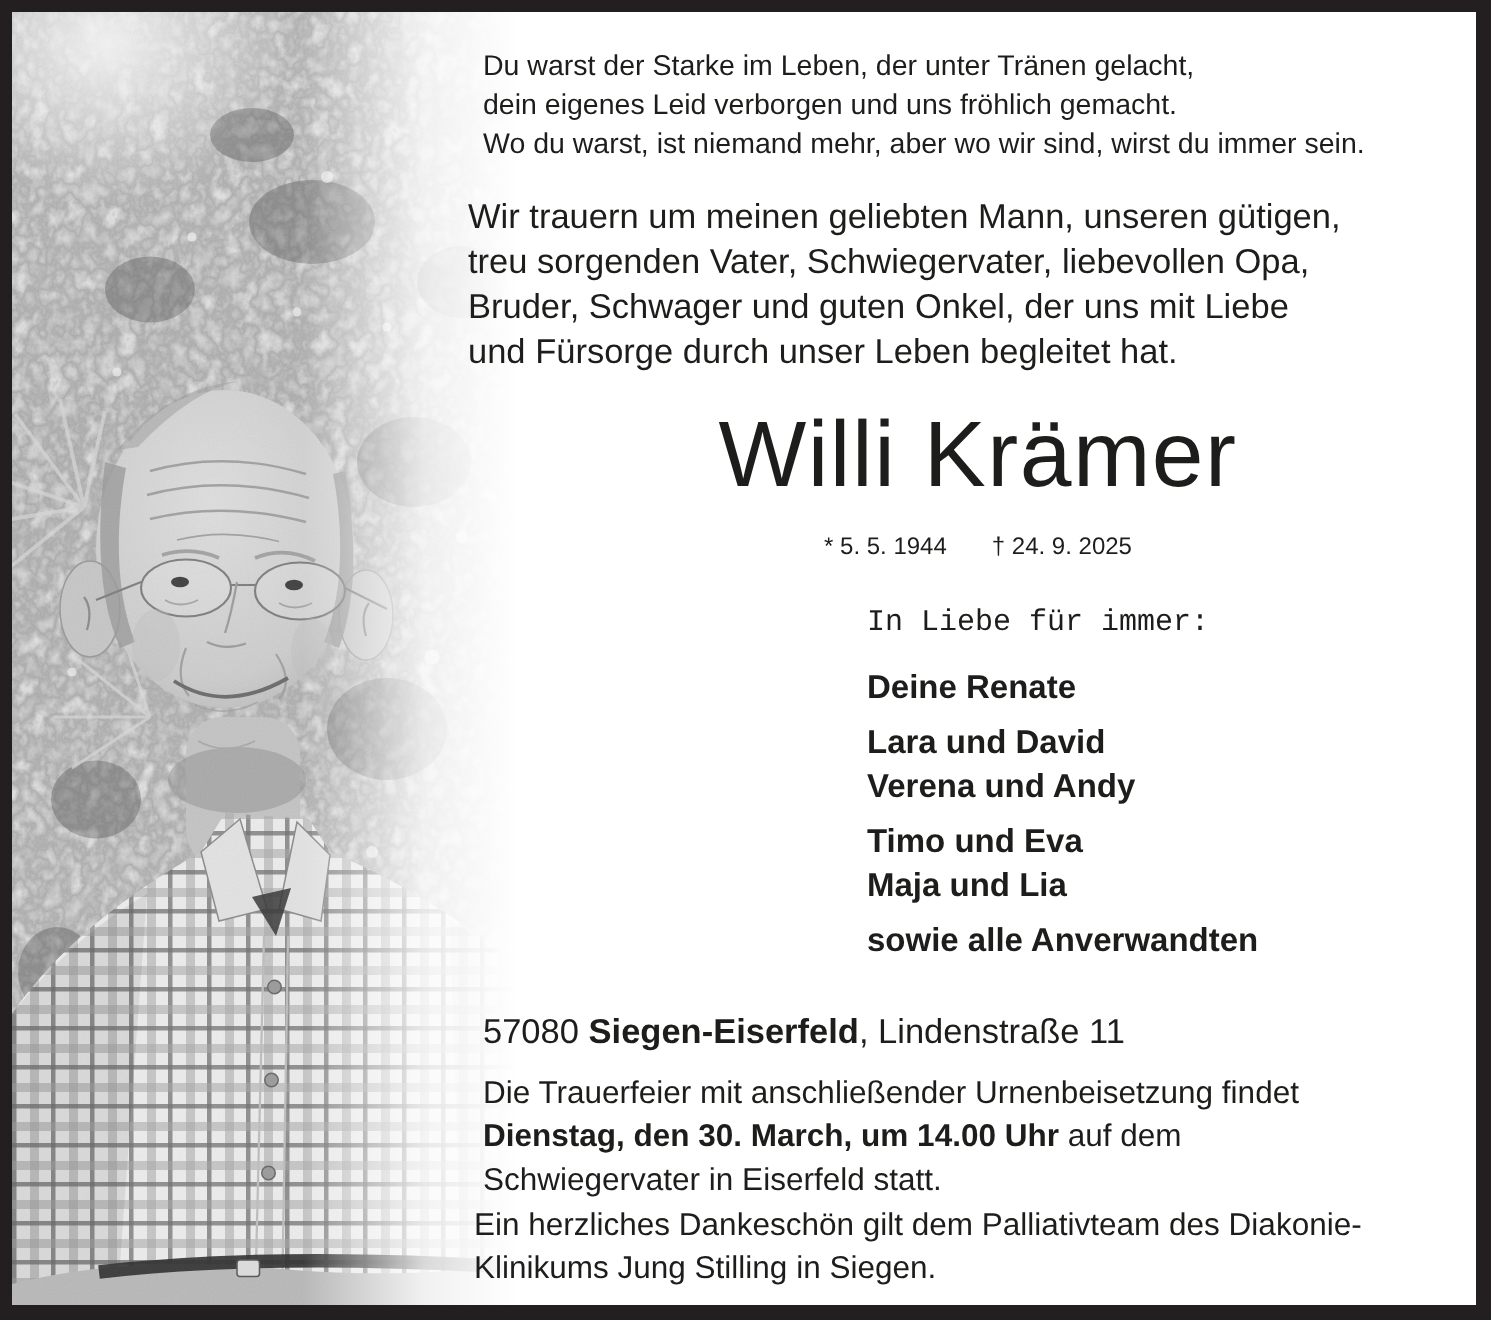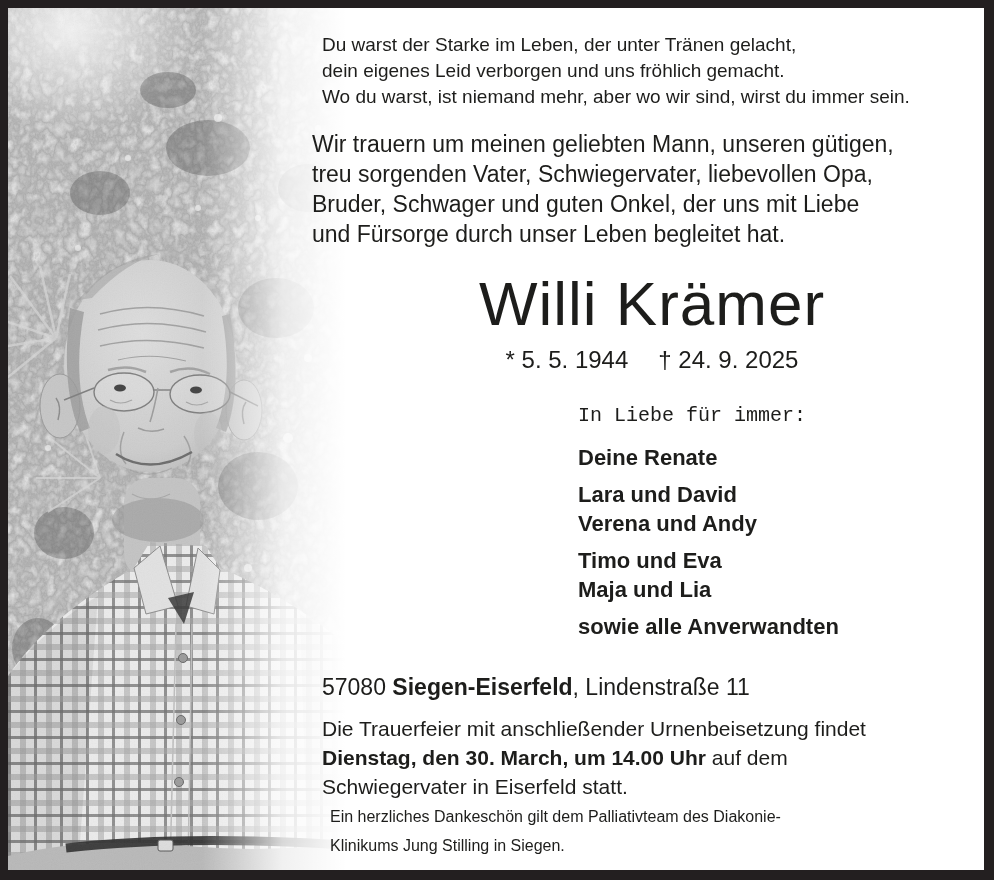--- a/index.html
+++ b/index.html
@@ -12,29 +12,29 @@
   .bar-left{left:0;top:0;width:8px;height:880px;}
   .bar-right{left:984px;top:0;width:10px;height:880px;}
   .bar-bottom{left:0;top:870px;width:994px;height:10px;}
   .photo{position:absolute;left:8px;top:8px;width:352px;height:862px;}
   .photo svg{display:block;}
 
   .poem{position:absolute;left:322px;top:32px;font-size:19px;line-height:26px;white-space:nowrap;}
   .mourning{position:absolute;left:312px;top:129px;font-size:23px;line-height:30px;white-space:nowrap;}
   .name-block{position:absolute;left:330px;top:268px;width:644px;text-align:center;}
   .deceased-name{font-size:62px;font-weight:300;letter-spacing:1px;line-height:72px;}
-  .dates{margin-top:6px;font-size:24px;}
+  .dates{margin-top:16px;font-size:16px;}
   .dates .death{margin-left:30px;}
   .farewell{position:absolute;left:578px;top:404px;white-space:nowrap;}
   .farewell-intro{font-size:20px;line-height:24px;margin-bottom:15px;font-family:Liberation Mono, monospace;}
   .mgroup{margin-bottom:8px;}
   .mline{font-size:22px;font-weight:bold;line-height:29px;}
   .address{position:absolute;left:322px;top:672px;font-size:23px;line-height:30px;white-space:nowrap;}
   .funeral{position:absolute;left:322px;top:714px;font-size:21px;line-height:29px;white-space:nowrap;}
-  .thanks{position:absolute;left:330px;top:802px;font-size:16px;line-height:29px;white-space:nowrap;}
+  .thanks{position:absolute;left:316px;top:802px;font-size:21px;line-height:29px;white-space:nowrap;}
   .b{font-weight:bold;}
 </style>
 </head>
 <body>
 
 <div class="canvas">
 
   <div class="bar bar-top"></div>
   <div class="bar bar-left"></div>
   <div class="bar bar-right"></div>

